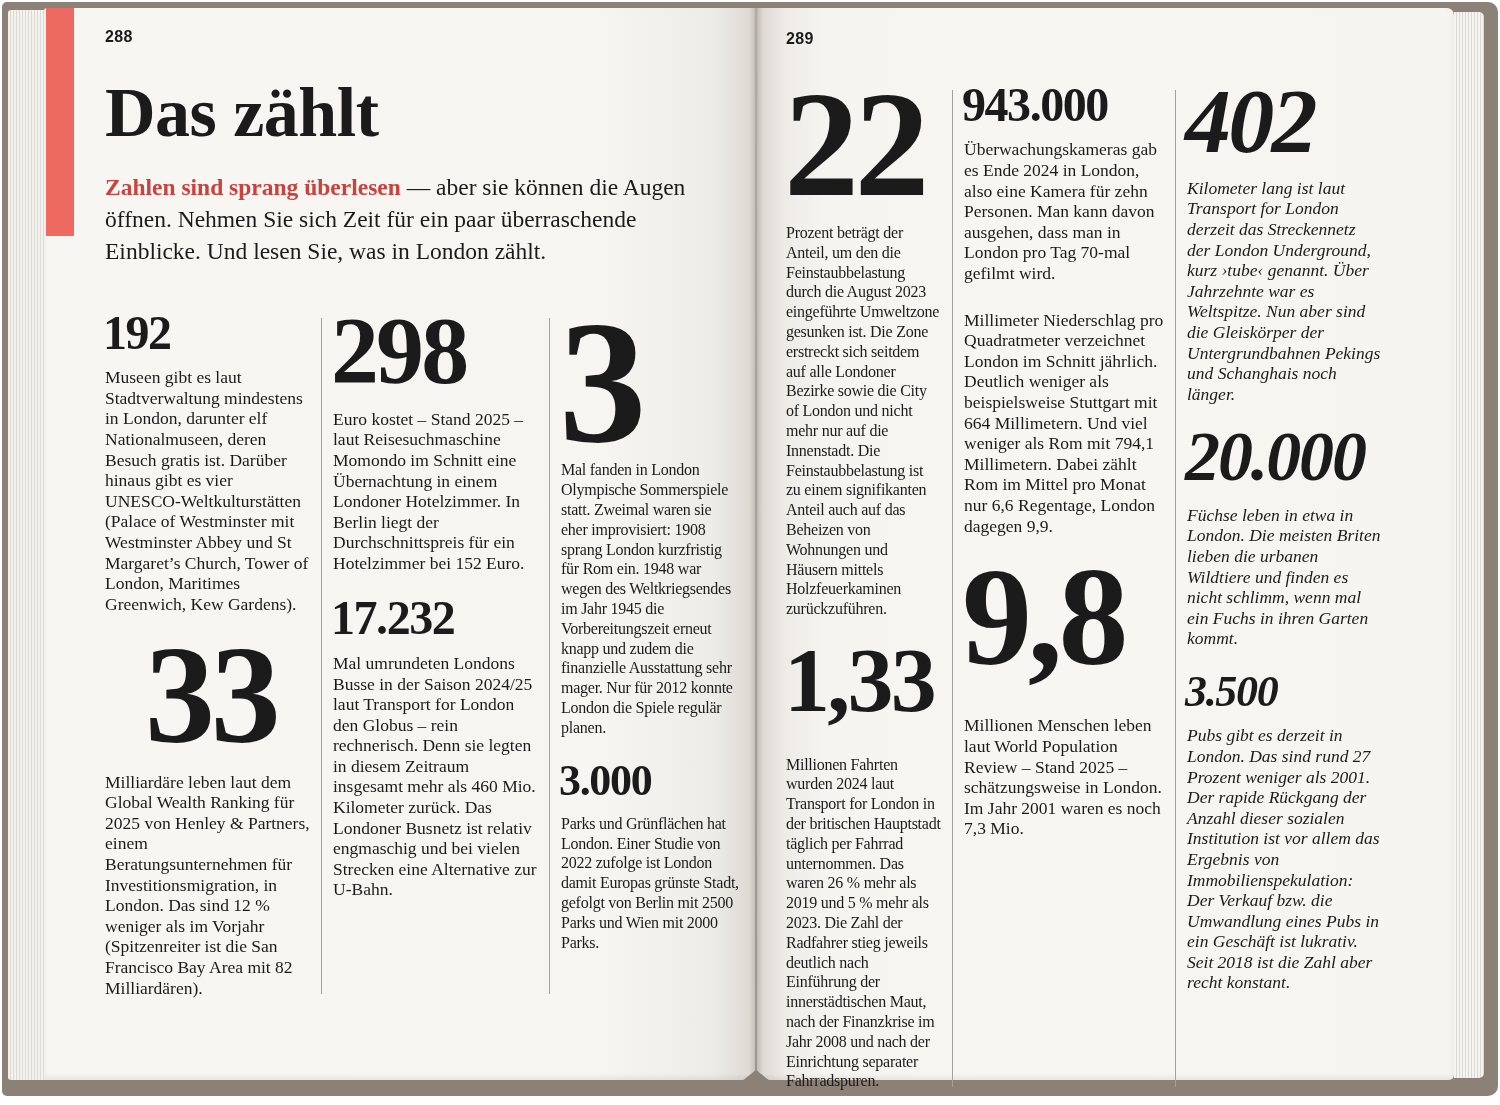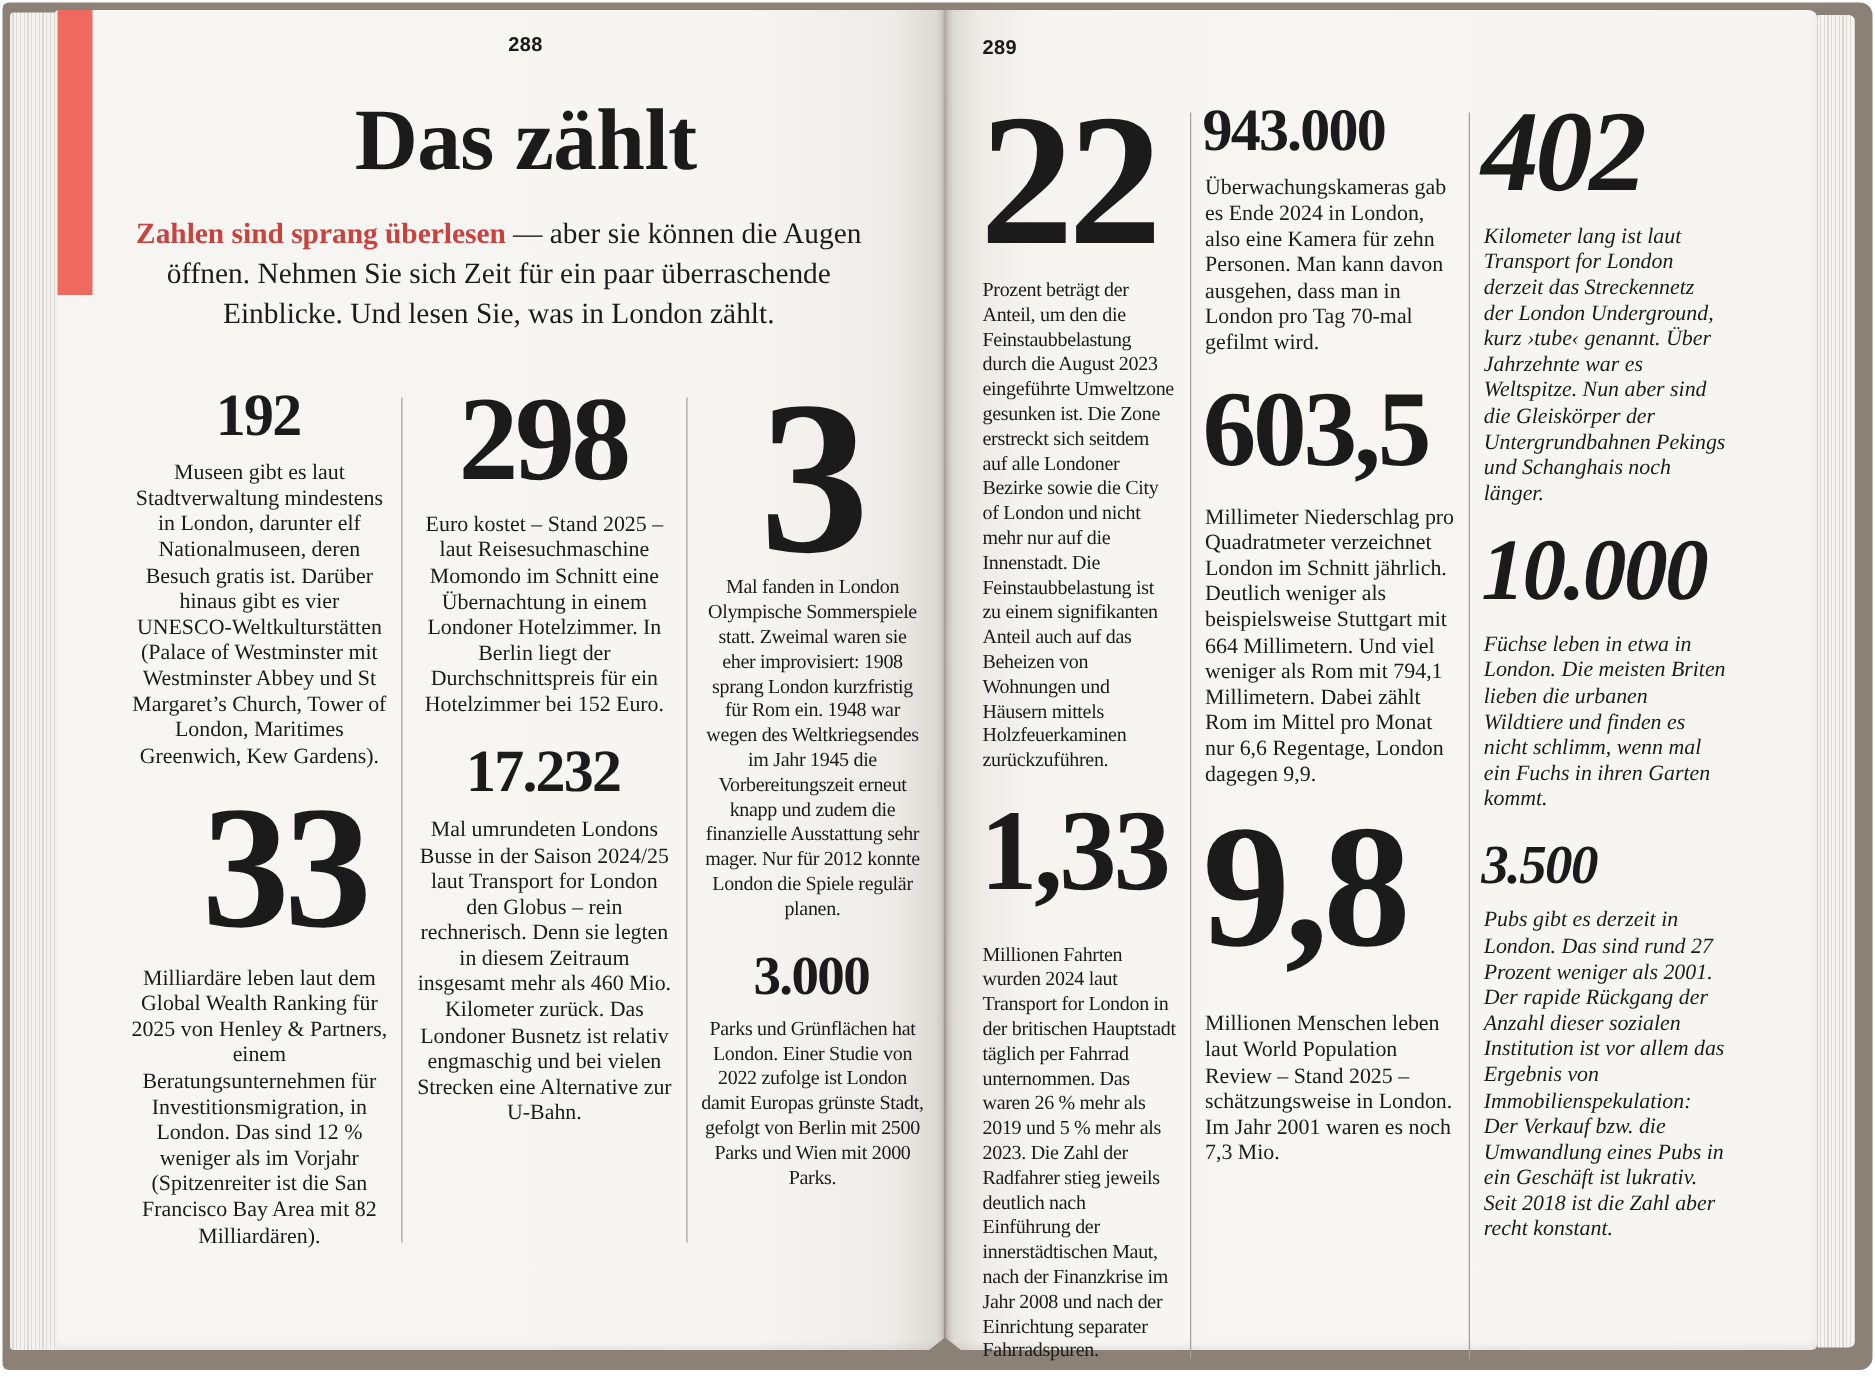--- a/index.html
+++ b/index.html
@@ -54,21 +54,21 @@
     border-left: 14px solid transparent; border-right: 14px solid transparent;
     border-bottom: 11px solid #8b8177;
   }
 
   .accent-bar {
     position: absolute; left: 2px; top: 0; width: 28px; height: 228px;
     background: var(--accent-bar);
   }
 
   .page-inner { position: absolute; inset: 0; }
-  .page-left .page-inner { padding: 20px 20px 0 61px; text-align: center; }
+  .page-left .page-inner { padding: 20px 20px 0 61px; }
   .page-right .page-inner { padding: 22px 66px 0 30px; }
 
   .pagenum {
     font-family: "Liberation Sans", sans-serif;
     font-weight: 700; font-size: 16px; letter-spacing: .3px;
   }
   .page-right .pagenum { text-align: left; }
 
   .title {
     font-size: 70px; font-weight: 700; letter-spacing: -0.5px;
@@ -191,38 +191,37 @@
       </div>
 
       <div class="vdiv"></div>
 
       <div class="col w200">
         <div class="stat">
           <div class="num n48">943.000</div>
           <p class="body-txt">Überwachungskameras gab es Ende 2024 in London, also eine Kamera für zehn Personen. Man kann davon ausgehen, dass man in London pro Tag 70-mal gefilmt wird.</p>
         </div>
         <div class="stat">
-          <div class="num n86 mb26">603,5</div>
           <p class="body-txt">Millimeter Niederschlag pro Quadratmeter verzeichnet London im Schnitt jährlich. Deutlich weniger als beispielsweise Stuttgart mit 664 Millimetern. Und viel weniger als Rom mit 794,1 Millimetern. Dabei zählt Rom im Mittel pro Monat nur 6,6 Regentage, London dagegen 9,9.</p>
         </div>
         <div class="stat">
           <div class="num n140 mb44">9,8</div>
           <p class="body-txt">Millionen Menschen leben laut World Population Review – Stand 2025 – schätzungsweise in London. Im Jahr 2001 waren es noch 7,3 Mio.</p>
         </div>
       </div>
 
       <div class="vdiv"></div>
 
       <div class="col w195">
         <div class="stat">
           <div class="num n92 mb20">402</div>
           <p class="body-txt">Kilometer lang ist laut Transport for London derzeit das Streckennetz der London Underground, kurz ›tube‹ genannt. Über Jahrzehnte war es Weltspitze. Nun aber sind die Gleiskörper der Untergrundbahnen Pekings und Schanghais noch länger.</p>
         </div>
         <div class="stat">
-          <div class="num n70 mb20">10.000</div>
+          <div class="num n70 mb20">20.000</div>
           <p class="body-txt">Füchse leben in etwa in London. Die meisten Briten lieben die urbanen Wildtiere und finden es nicht schlimm, wenn mal ein Fuchs in ihren Garten kommt.</p>
         </div>
         <div class="stat">
           <div class="num n44">3.500</div>
           <p class="body-txt">Pubs gibt es derzeit in London. Das sind rund 27 Prozent weniger als 2001. Der rapide Rückgang der Anzahl dieser sozialen Institution ist vor allem das Ergebnis von Immobilienspekulation: Der Verkauf bzw. die Umwandlung eines Pubs in ein Geschäft ist lukrativ. Seit 2018 ist die Zahl aber recht konstant.</p>
         </div>
       </div>
 
     </div>
   </div>

